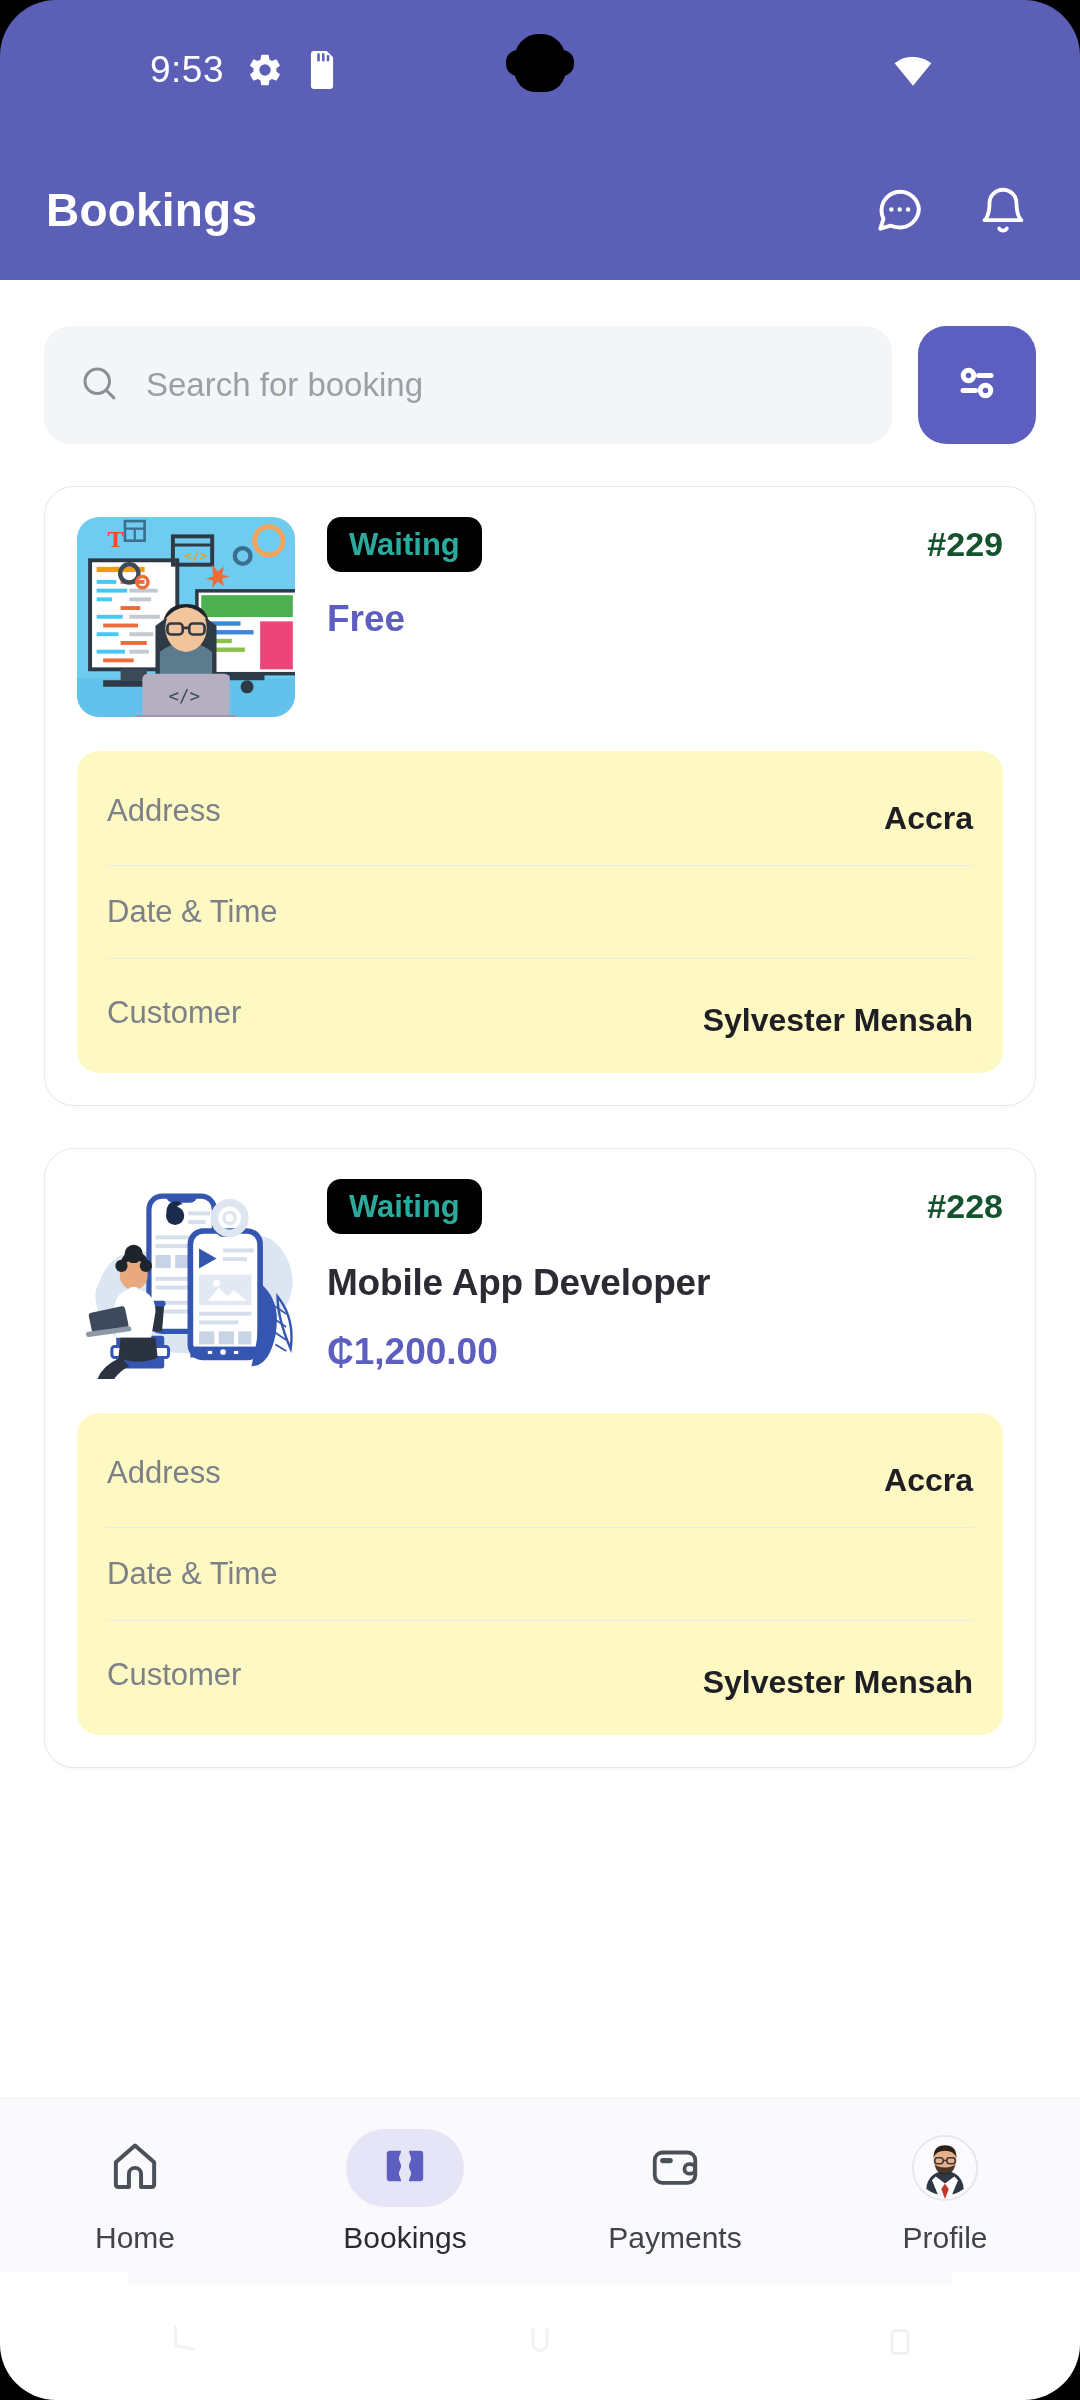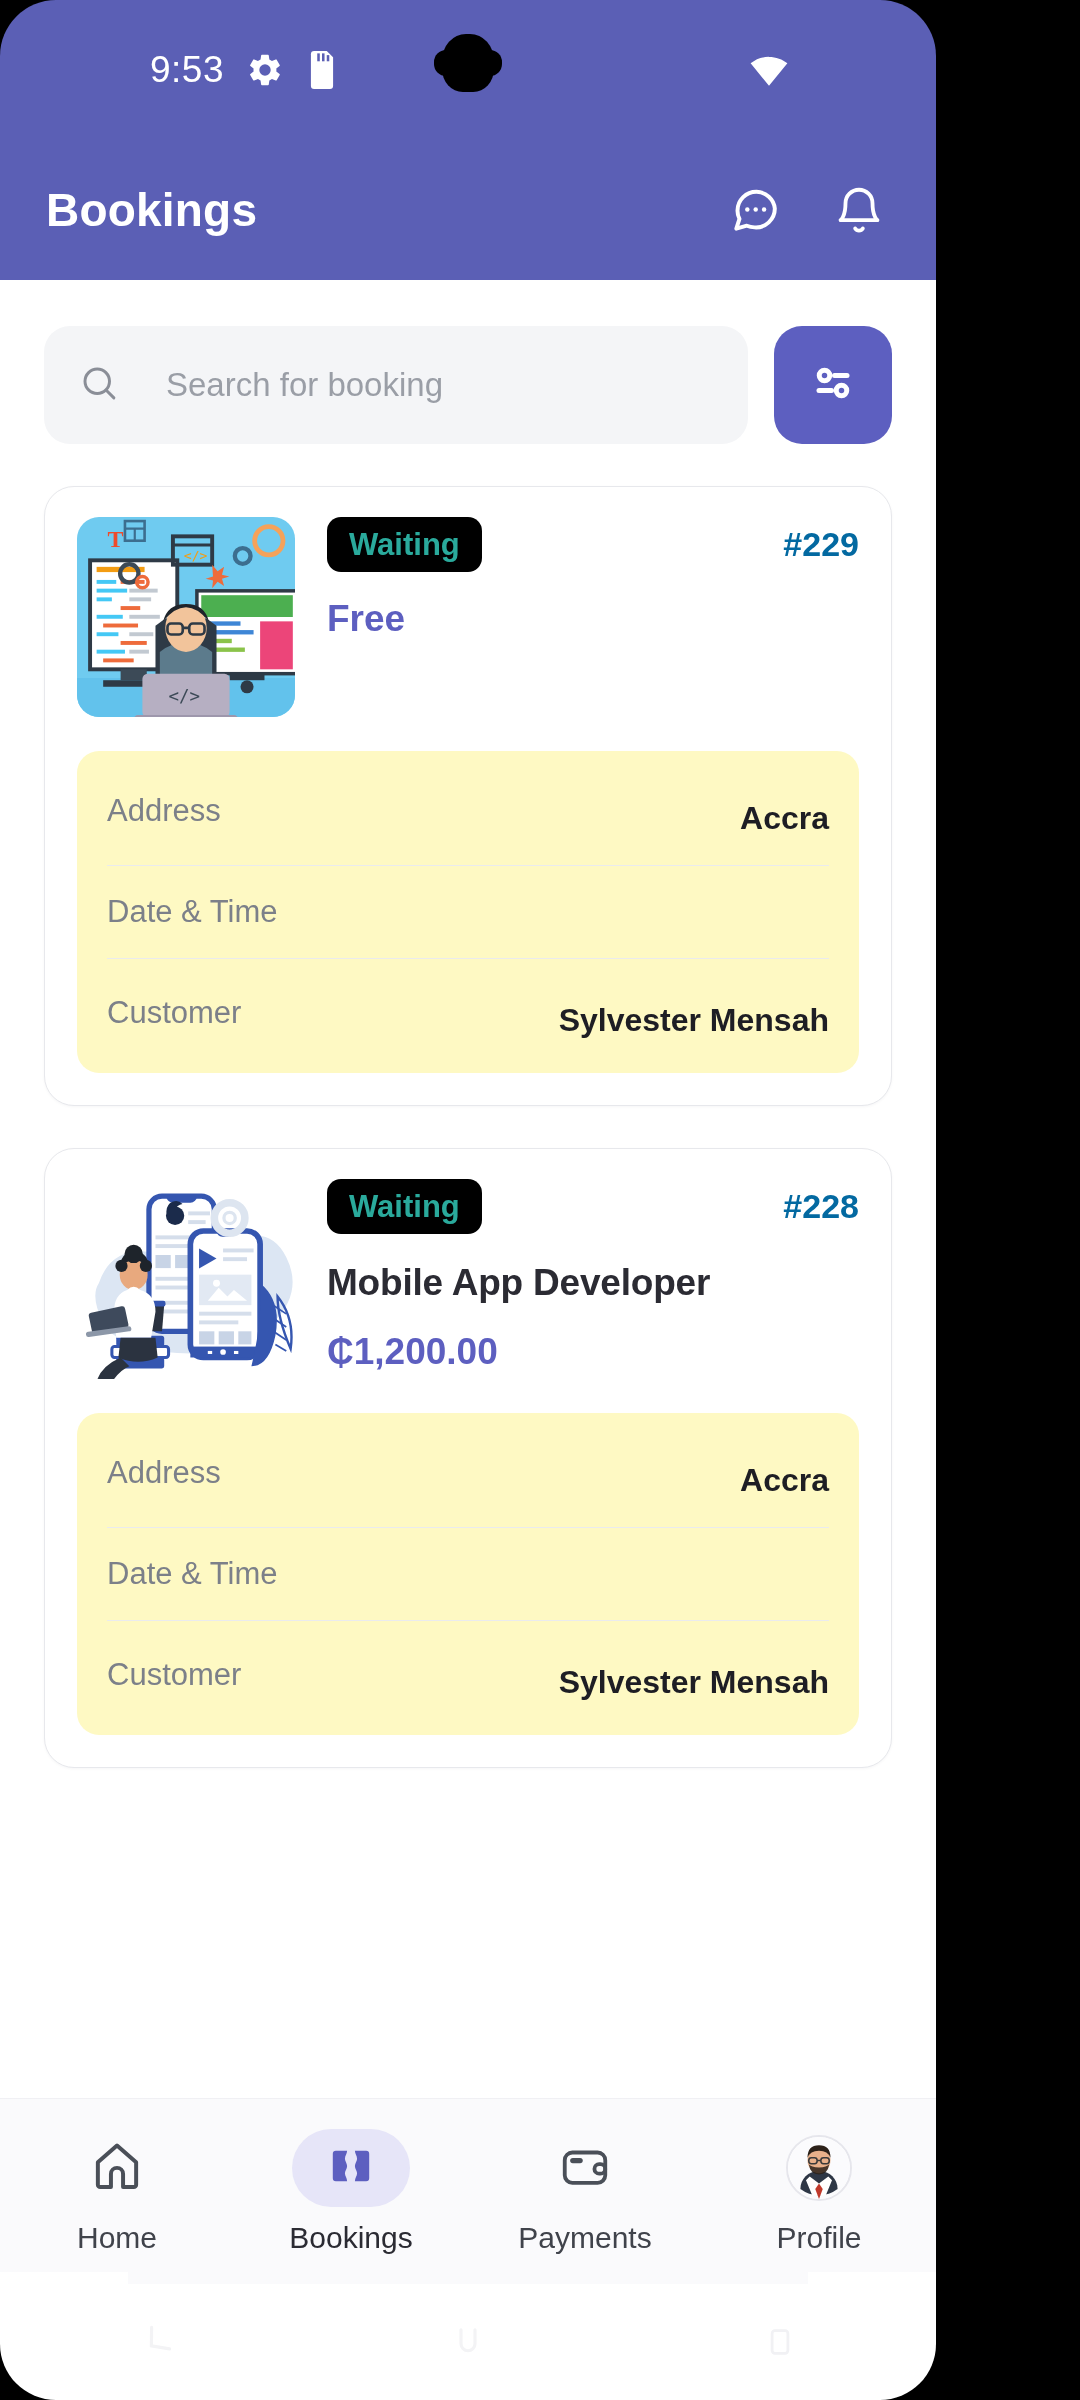--- a/index.html
+++ b/index.html
@@ -7,21 +7,21 @@
   html, body {
     width: 1080px;
     height: 2400px;
     background: #000;
     font-family: "Liberation Sans", sans-serif;
     overflow: hidden;
   }
 
   #phone {
     position: relative;
-    width: 936px;
+    width: 1080px;
     height: 2400px;
     background: #ffffff;
     overflow: hidden;
   }
 
   
   .statusbar {
     position: relative;
     height: 140px;
     background: #5B5FB5;
@@ -109,21 +109,20 @@
     gap: 26px;
   }
   .search-input {
     border: none;
     background: transparent;
     outline: none;
     font-family: "Liberation Sans", sans-serif;
     font-size: 33px;
     color: #3b3f47;
     width: 100%;
-    margin-left: 20px;
   }
   .search-input::placeholder { color: #9A9EA6; }
   .filter-btn {
     width: 118px; height: 118px;
     background: #5D5FC0;
     border-radius: 28px;
     display: flex; align-items: center; justify-content: center;
     cursor: pointer;
   }
 
@@ -151,21 +150,21 @@
     background: #000000;
     color: #2AAA9C;
     font-size: 31px;
     font-weight: 700;
     padding: 12px 22px;
     border-radius: 14px;
     line-height: 1;
   }
   .ref {
     margin-left: auto;
-    color: #0369a1;
+    color: #14532d;
     font-size: 34px;
     font-weight: 700;
     padding-top: 8px;
   }
   .card-title {
     margin-top: 28px;
     font-size: 37px;
     font-weight: 700;
     color: #2B2B33;
     letter-spacing: -.2px;

